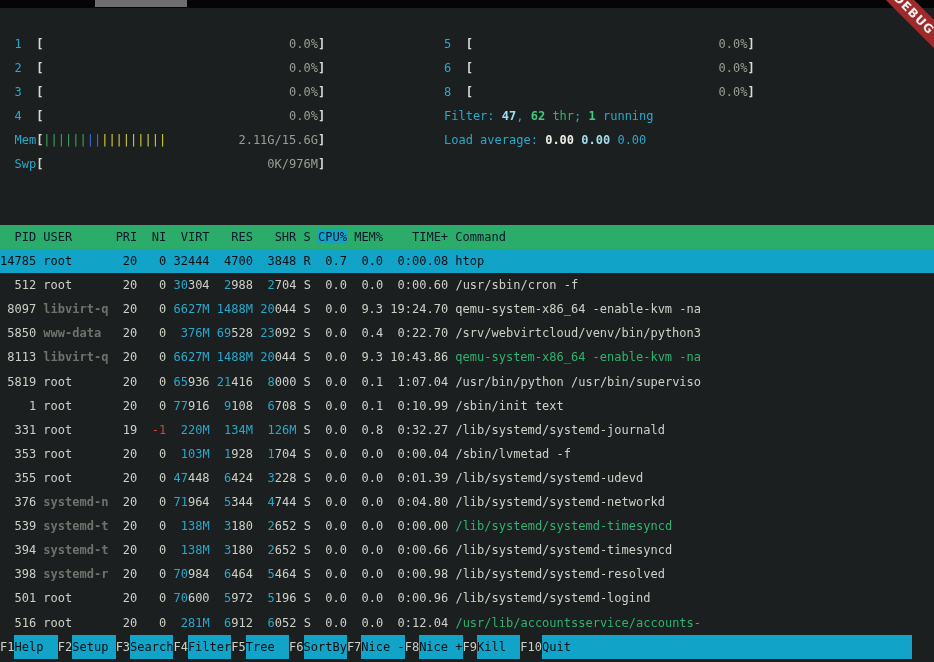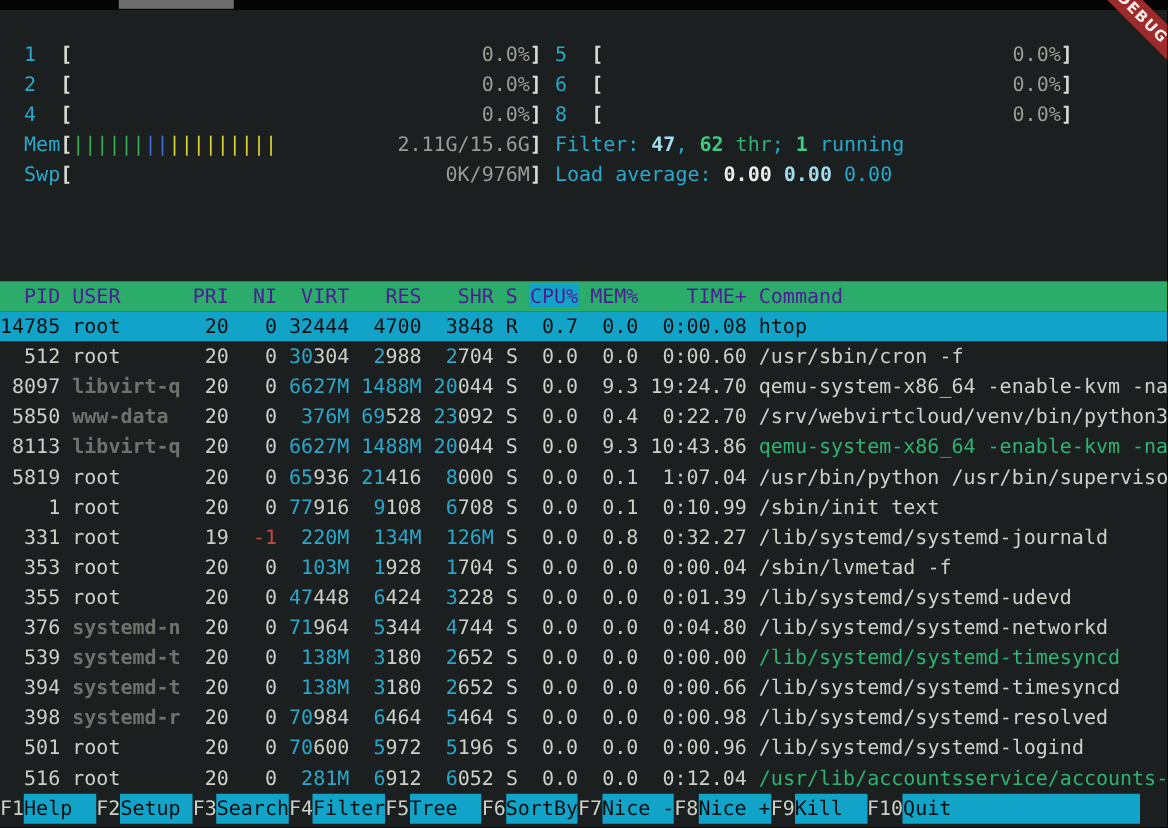--- a/index.html
+++ b/index.html
@@ -1,41 +1,41 @@
 <!DOCTYPE html>
 <html><head>
 <meta charset="utf-8">
 <style>
   html,body{margin:0;padding:0;background:#000;}
   .screen{position:relative;width:934px;height:662px;background:#050505;overflow:hidden;
           font-family:"DejaVu Sans Mono","Liberation Mono",monospace;}
   .topstrip{position:absolute;top:0;left:0;width:934px;height:8px;background:#050505;}
   .thumb{position:absolute;left:95px;top:0;width:92px;height:7px;background:#6e6e6e;}
   .terminal{position:absolute;top:8px;left:0;width:934px;bottom:0;background:#1c1f20;
-            font-size:16px;line-height:24.1px;color:#cdd0c6;}
+            font-size:12px;line-height:24.1px;color:#cdd0c6;}
   .line{white-space:pre;height:24.1px;overflow:hidden;}
   .col-left{position:absolute;top:24px;left:0;}
   .col-right{position:absolute;top:24px;left:444px;}
   .s-cyan{color:#2aa8ca;}
   .s-wb{color:#eceee6;font-weight:bold;}
   .s-cb{color:#47c9ec;font-weight:bold;}
   .s-cb2{color:#a3dcec;font-weight:bold;}
   .s-green{color:#30b271;}
   .s-gb{color:#3fca80;font-weight:bold;}
   .s-gray{color:#6f726b;font-weight:bold;}
   .s-dim{color:#9b9d94;}
   .s-red{color:#c64747;}
   .s-br{color:#d9dbd2;font-weight:bold;}
   .bar-g{color:#38ab57;}
   .bar-b{color:#3f6cd8;}
   .bar-y{color:#d8d434;}
   .proc{position:absolute;top:217px;left:0;width:934px;}
   .prow{white-space:pre;height:24.1px;overflow:hidden;}
   .phead{background:#2bac6a;color:#0d120e;}
-  .phead span{color:#4c1d95;}
+  .phead span{color:#0f172a;}
   .phead .sortcol{background:#12a3c8;}
   .prow.sel{background:#12a3c8;}
   .prow.sel span{color:#0a1012 !important;}
   .fbar{position:absolute;top:626.5px;left:0;width:912px;height:24.5px;display:flex;
         white-space:pre;line-height:24.5px;}
   .fitem{display:flex;}
   .fkey-key{color:#cdd0c6;background:transparent;}
   .fkey-label{background:#12a3c8;color:#0a1012;}
   .fbar-fill{flex:1;background:#12a3c8;}
   .ribbon{position:absolute;top:4px;right:-55px;width:150px;transform:rotate(45deg);
@@ -46,20 +46,21 @@
 <body>
 
 <div class="screen">
   <div class="topstrip">
     <div class="thumb"></div>
   </div>
   <div class="terminal">
     <div id="col-left" class="col-left">
         <div class="line"><span class="s-cyan">  1  </span><span class="s-br">[</span><span class="s-dim">                                  0.0%</span><span class="s-br">]</span></div>
         <div class="line"><span class="s-cyan">  2  </span><span class="s-br">[</span><span class="s-dim">                                  0.0%</span><span class="s-br">]</span></div>
+        <div class="line"><span class="s-cyan">  3  </span><span class="s-br">[</span><span class="s-dim">                                  0.0%</span><span class="s-br">]</span></div>
         <div class="line"><span class="s-cyan">  4  </span><span class="s-br">[</span><span class="s-dim">                                  0.0%</span><span class="s-br">]</span></div>
         <div class="line"><span class="s-cyan">  Mem</span><span class="s-br">[</span><span class="bar-g">||||||</span><span class="bar-b">||</span><span class="bar-y">|||||||||</span><span class="s-dim">          2.11G/15.6G</span><span class="s-br">]</span></div>
         <div class="line"><span class="s-cyan">  Swp</span><span class="s-br">[</span><span class="s-dim">                               0K/976M</span><span class="s-br">]</span></div>
       </div>
     <div id="col-right" class="col-right">
         <div class="line"><span class="s-cyan">5  </span><span class="s-br">[</span><span class="s-dim">                                  0.0%</span><span class="s-br">]</span></div>
         <div class="line"><span class="s-cyan">6  </span><span class="s-br">[</span><span class="s-dim">                                  0.0%</span><span class="s-br">]</span></div>
         <div class="line"><span class="s-cyan">8  </span><span class="s-br">[</span><span class="s-dim">                                  0.0%</span><span class="s-br">]</span></div>
         <div class="line"><span class="s-cyan">Filter: </span><span class="s-cb2">47</span><span class="s-cyan">, </span><span class="s-gb">62</span><span class="s-green"> thr</span><span class="s-cyan">; </span><span class="s-gb">1</span><span class="s-cyan"> running</span></div>
         <div class="line"><span class="s-cyan">Load average: </span><span class="s-wb">0.00 </span><span class="s-cb2">0.00 </span><span class="s-cyan">0.00</span></div>

